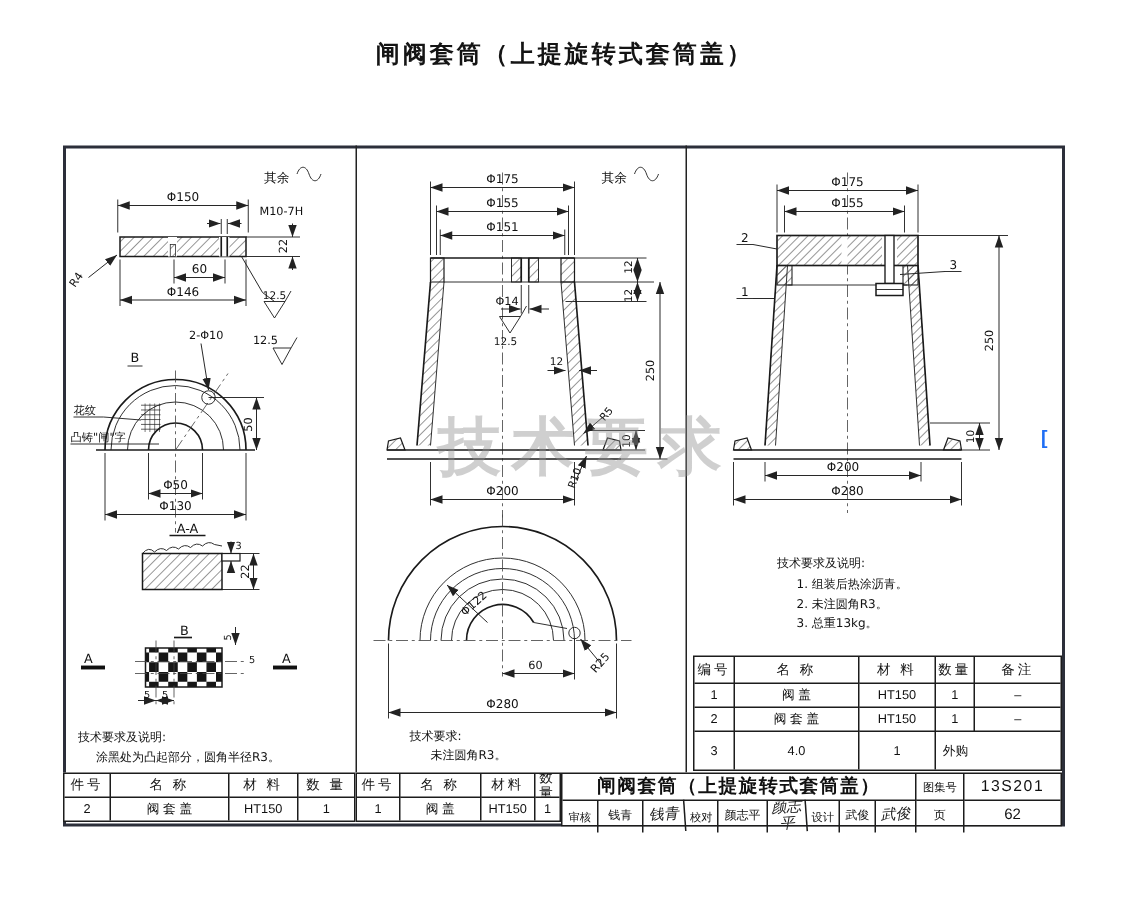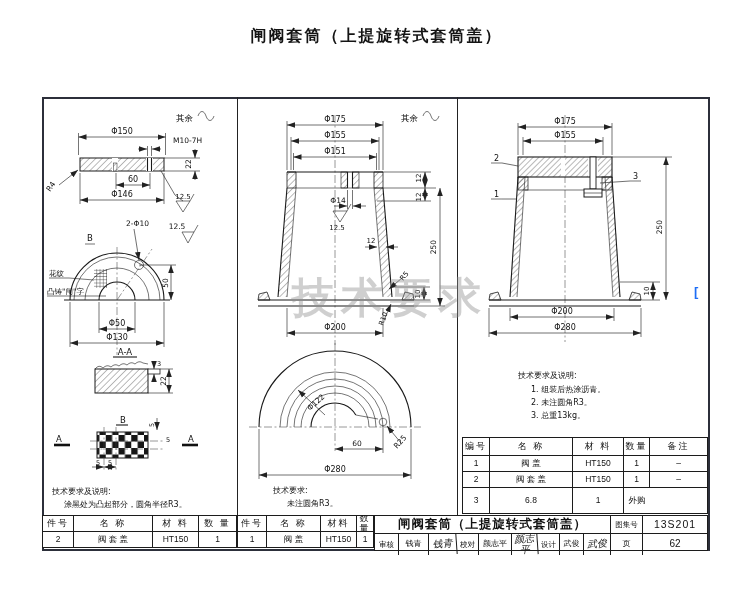--- a/index.html
+++ b/index.html
@@ -412,21 +412,21 @@
       <div class="c">1</div>
       <div class="c nr">–</div>
 
       <div class="c">2</div>
       <div class="c">阀 套 盖</div>
       <div class="c">HT150</div>
       <div class="c">1</div>
       <div class="c nr">–</div>
 
       <div class="c nb">3</div>
-      <div class="c nb">6.8</div>
+      <div class="c nb">4.0</div>
       <div class="c nb">1</div>
       <div class="c nr nb">外购</div>
     </div>
   </div>
 
   <div class="blk" style="left:42px;top:515px;width:195px;height:33px">
     <div class="grid" style="grid-template-columns:31px 79px 46px 1fr;grid-template-rows:16px 1fr;">
       <div class="c hd">件号</div>
       <div class="c hd">名  称</div>
       <div class="c hd">材  料</div>

